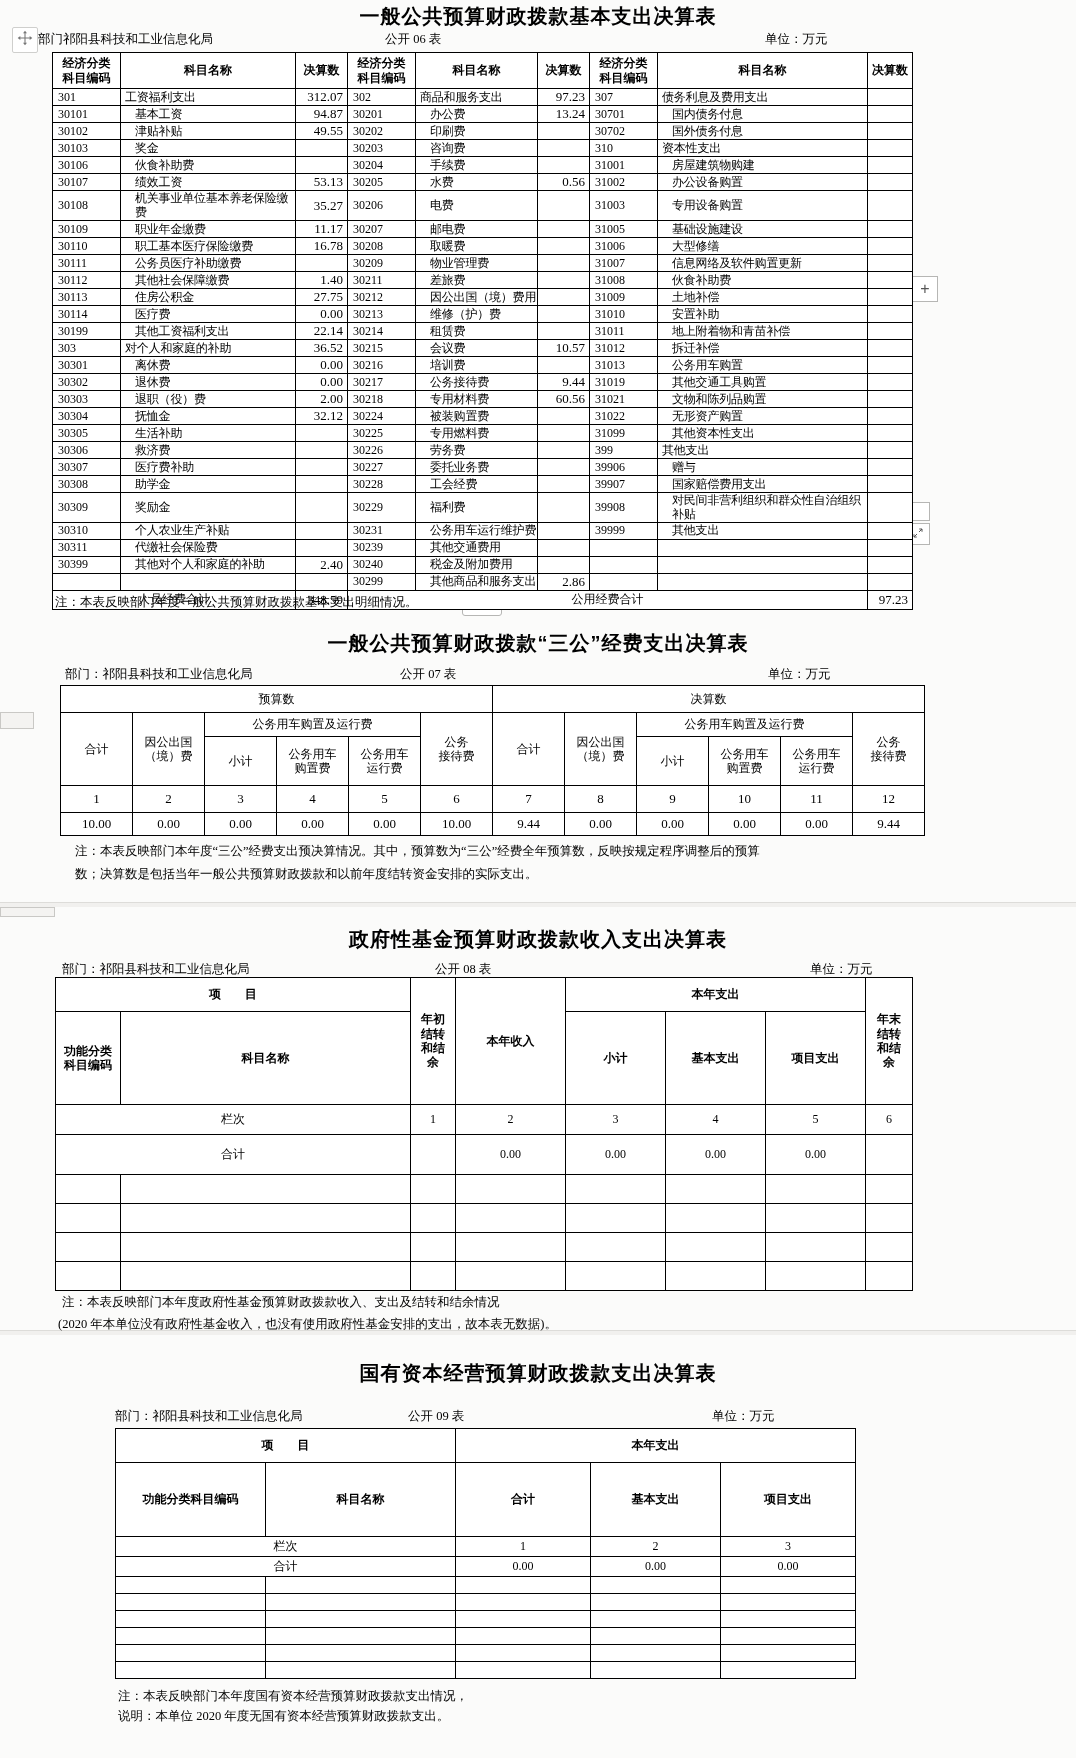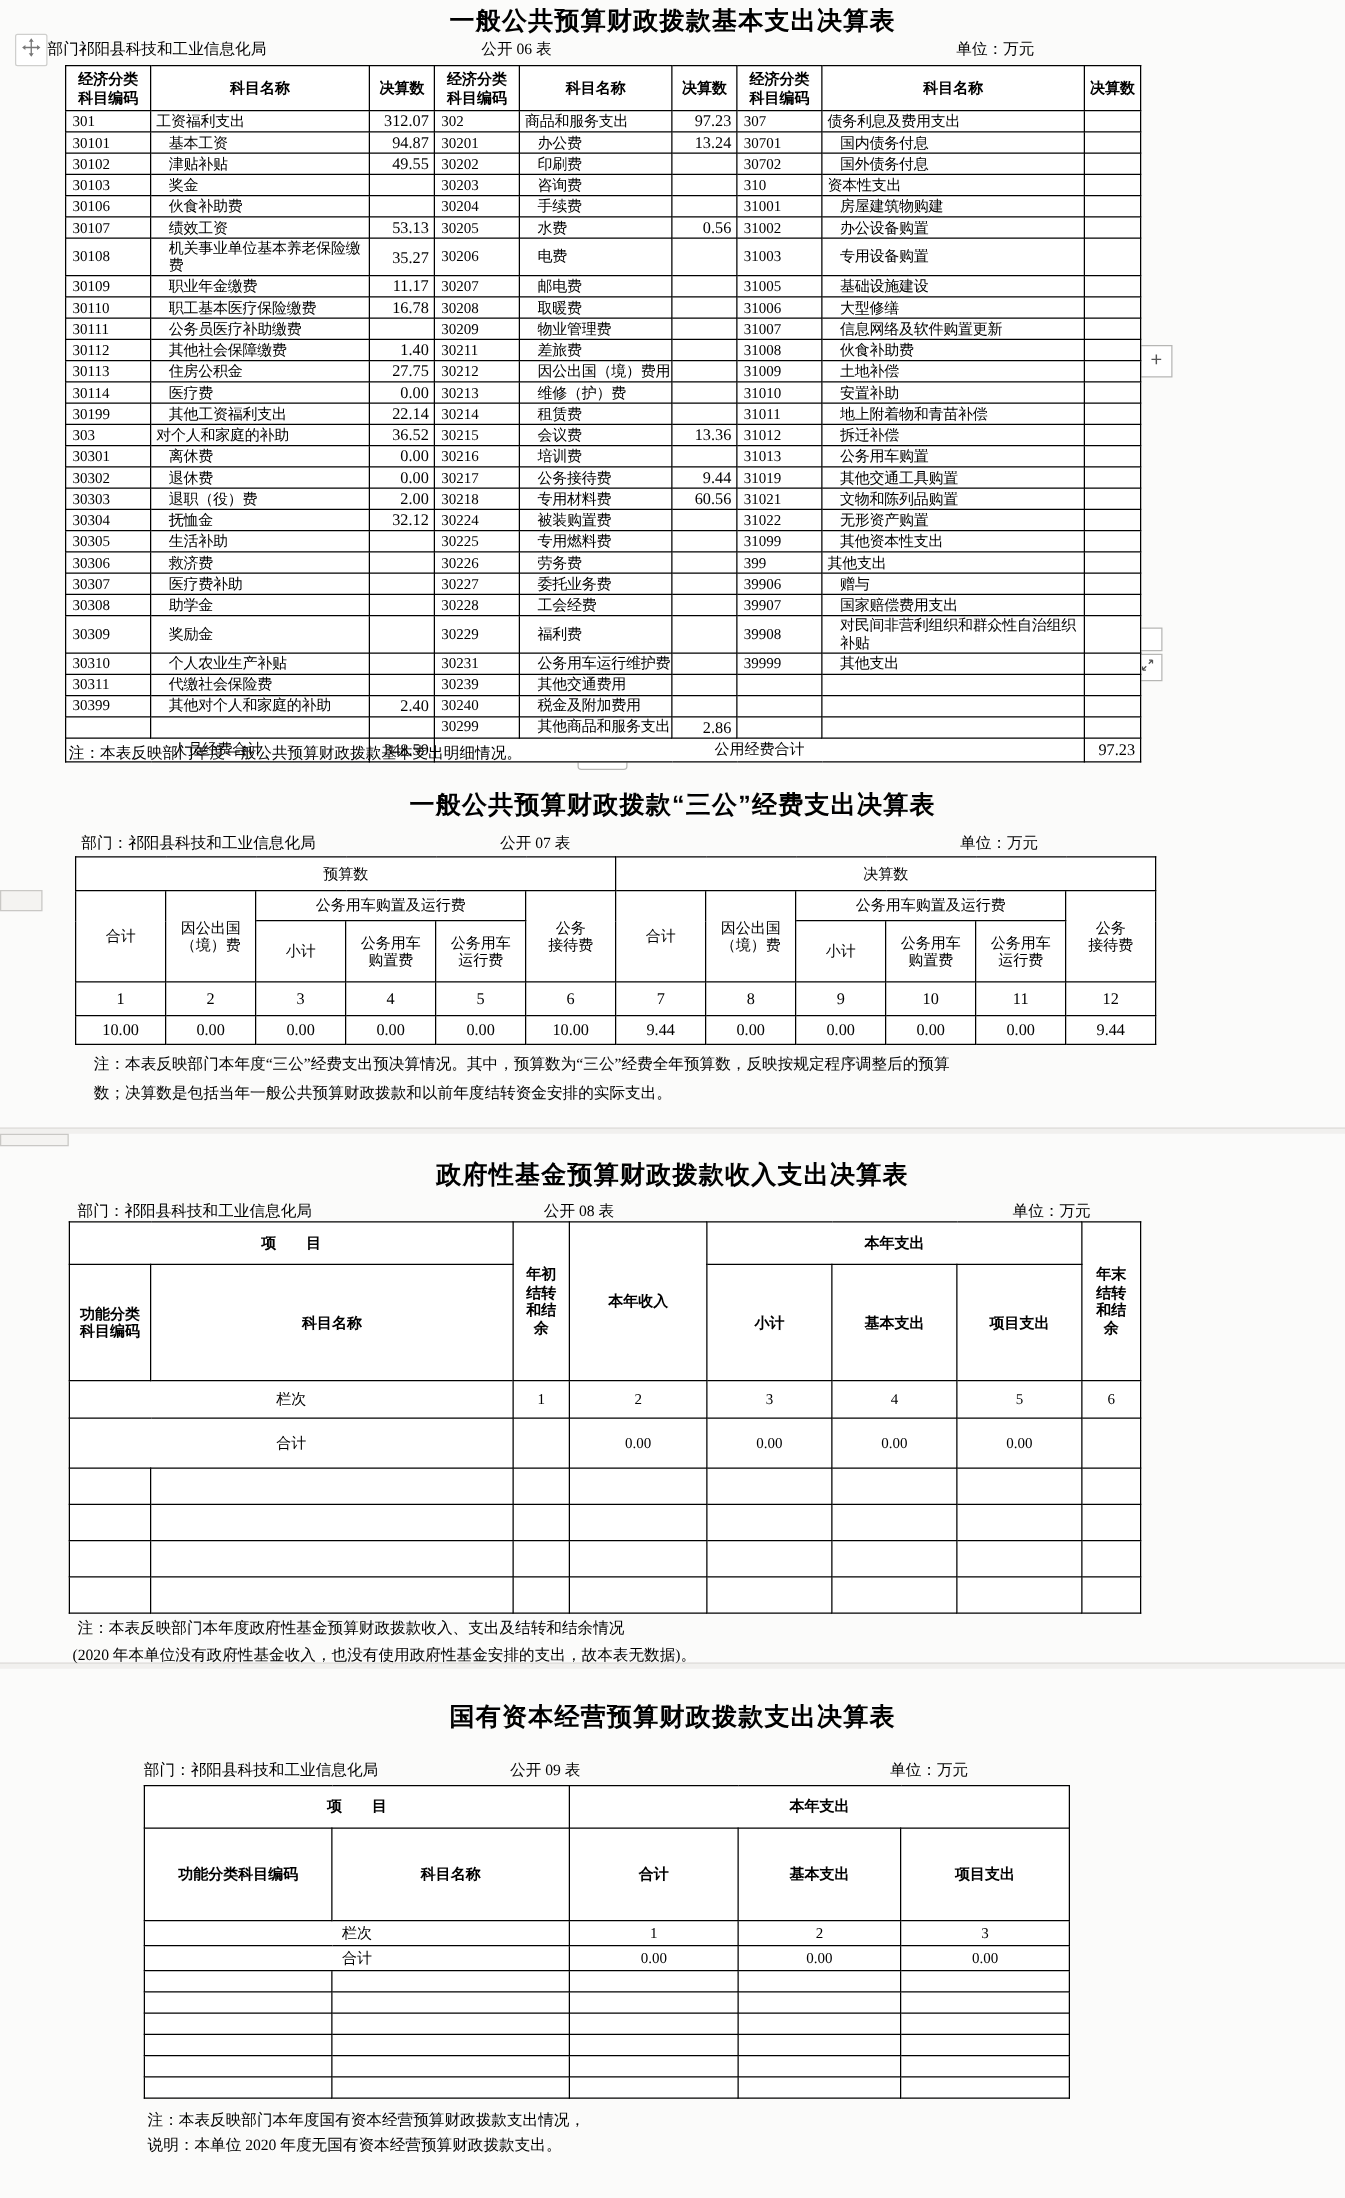--- a/index.html
+++ b/index.html
@@ -249,21 +249,21 @@
         <td class="code">31011</td>
         <td class="name ind">地上附着物和青苗补偿</td>
         <td class="num"></td>
       </tr>
       <tr style="height: 17px;">
         <td class="code">303</td>
         <td class="name">对个人和家庭的补助</td>
         <td class="num">36.52</td>
         <td class="code">30215</td>
         <td class="name ind">会议费</td>
-        <td class="num">13.36</td>
+        <td class="num">10.57</td>
         <td class="code">31012</td>
         <td class="name ind">拆迁补偿</td>
         <td class="num"></td>
       </tr>
       <tr style="height: 17px;">
         <td class="code">30301</td>
         <td class="name ind">离休费</td>
         <td class="num">0.00</td>
         <td class="code">30216</td>
         <td class="name ind">培训费</td>

